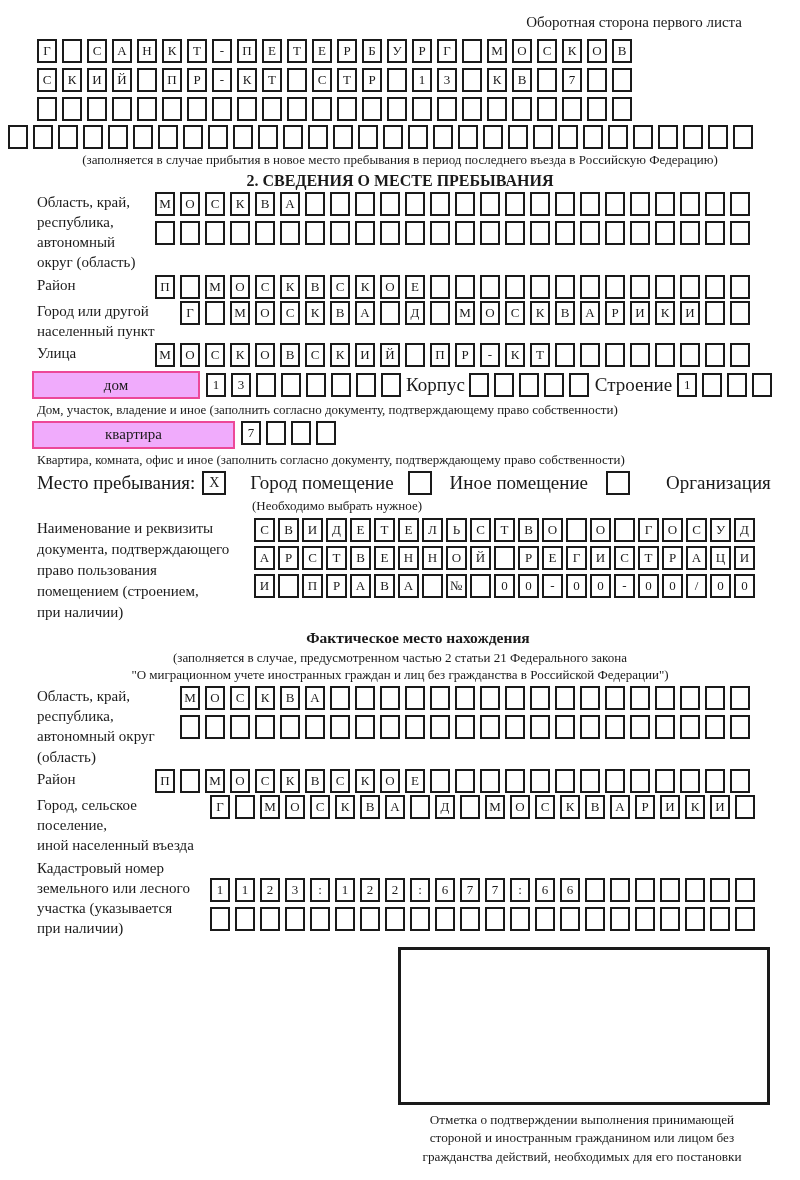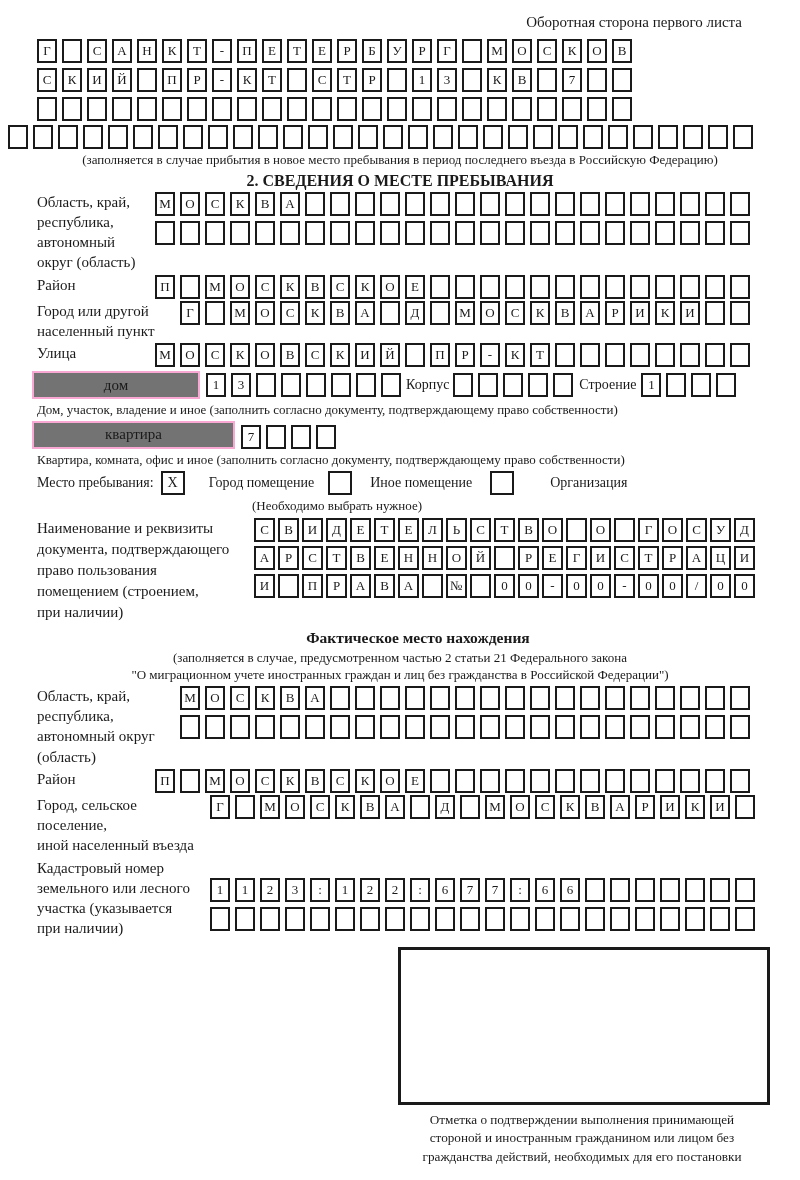--- a/index.html
+++ b/index.html
@@ -20,30 +20,30 @@
     font-size: 13px; flex: none; background: #fff;
   }
   .doc-rows .boxrow { gap: 3px; }
   .doc-rows .cell { width: 21px; }
   .doc-rows { gap: 4px; }
   .center { text-align: center; }
   .note { font-size: 13px; line-height: 1.35; }
   .h2 { font-weight: bold; font-size: 16px; }
   .h3 { font-weight: bold; font-size: 15.5px; }
   .labelbox {
-    border: 2px solid #f9a8d4; height: 28px;
+    border: 2px solid #ec4899; height: 28px;
     display: flex; align-items: center; justify-content: center;
-    font-size: 15px; flex: none; background: #737373;
+    font-size: 15px; flex: none; background: #f0abfc;
   }
   .chk {
     width: 24px; height: 24px; border: 2px solid #1a1a1a;
     display: flex; align-items: center; justify-content: center;
     font-size: 14px; flex: none; background: #fff;
   }
-  .inline-lbl { font-size: 14px; line-height: 1.2; flex: none; }
+  .inline-lbl { font-size: 19px; line-height: 1.2; flex: none; }
   .confirm { margin: 8px 0 0 392px; width: 380px; }
   .confirm-box { width: 372px; height: 158px; border: 3px solid #1a1a1a; margin-left: 6px; background: #fff; }
   .confirm-note { margin-top: 6px; text-align: center; font-size: 13.2px; line-height: 1.4; }
   .mt2 { margin-top: 2px; } .mt3 { margin-top: 3px; } .mt4 { margin-top: 4px; }
   .mt6 { margin-top: 6px; padding-left: 36px; } .mt8 { margin-top: 8px; }
   .w118 { width: 118px; } .w141 { width: 143px; } .w171 { width: 173px; } .w205 { width: 211px; }
   .cells-offset { margin-top: 20px; }
 </style>
 </head>
 <body>
@@ -346,21 +346,21 @@
   <div class="inline-lbl" style="margin-left:6px">Строение</div>
   <div class="boxrow" style="margin-left:5px">
       <span class="cell">1</span>
       <span class="cell"></span>
       <span class="cell"></span>
       <span class="cell"></span>
     </div>
 </div>
 <div class="note mt2" style="margin-left:37px">Дом, участок, владение и иное (заполнить согласно документу, подтверждающему право собственности)</div>
 
-<div class="frow mt2" style="margin-left:32px; align-items:flex-end;">
+<div class="frow mt2" style="margin-left:32px; align-items:flex-start;">
   <div class="labelbox" style="width:203px">квартира</div>
   <div class="boxrow" style="margin-left:6px">
       <span class="cell">7</span>
       <span class="cell"></span>
       <span class="cell"></span>
       <span class="cell"></span>
     </div>
 </div>
 <div class="note mt2" style="margin-left:37px">Квартира, комната, офис и иное (заполнить согласно документу, подтверждающему право собственности)</div>
 

